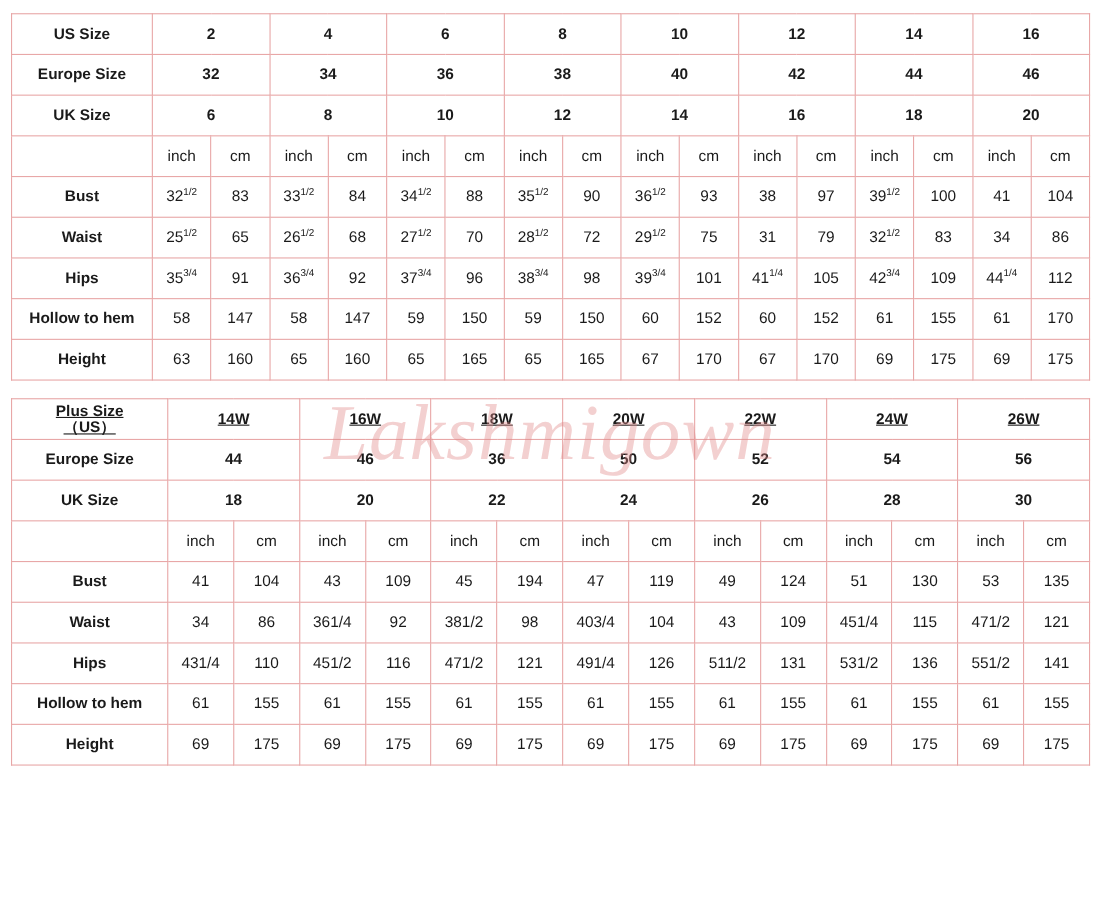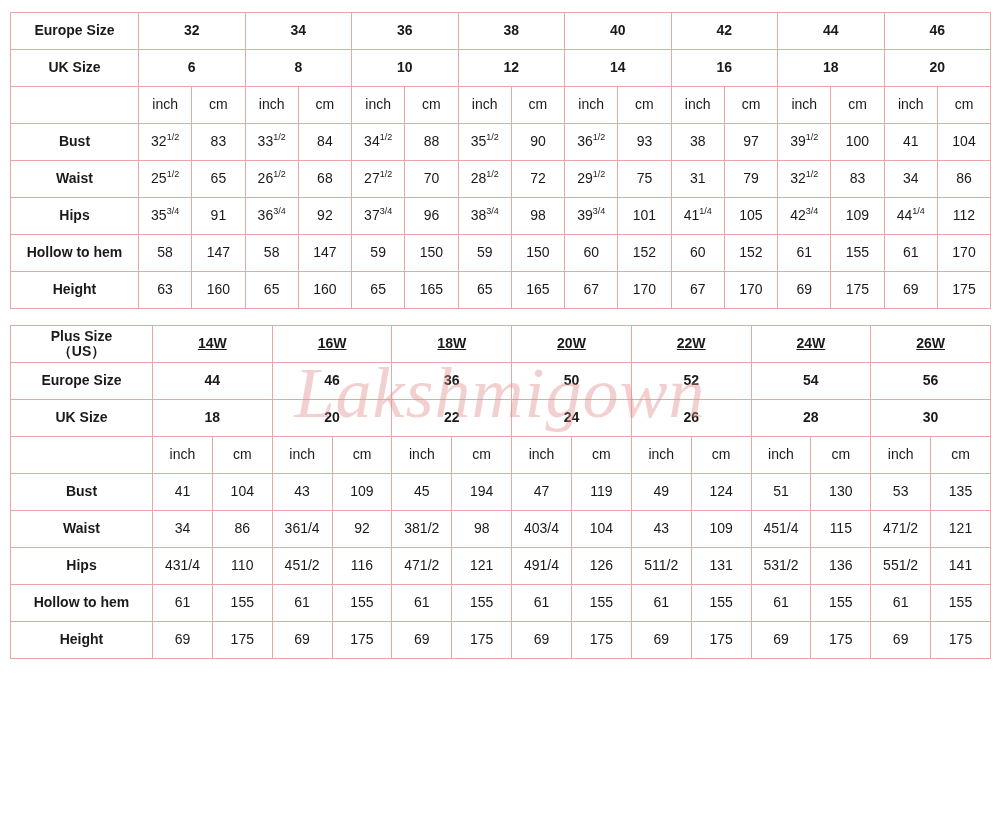--- a/index.html
+++ b/index.html
@@ -76,35 +76,47 @@
     vertical-align: super;
     line-height: 0;
   }
   .gap {
     height: 16px;
   }
   .twoline {
     font-weight: bold;
     font-size: 14.5px;
     line-height: 1.15;
+    text-decoration: underline;
   }
 </style>
 </head>
 <body>
 
 <div class="page">
 
   <div class="watermark">Lakshmigown</div>
 
   <table class="size-table" id="table-standard">
     <colgroup>
       <col style="width:128px">
       <col span="16" style="width:53.25px">
     </colgroup>
     <tbody>
+        <tr>
+          <td class="label sh-0">US Size</td>
+          <td class="hdr sh-3" colspan="2">2</td>
+          <td class="hdr sh-3" colspan="2">4</td>
+          <td class="hdr sh-3" colspan="2">6</td>
+          <td class="hdr sh-3" colspan="2">8</td>
+          <td class="hdr sh-3" colspan="2">10</td>
+          <td class="hdr sh-3" colspan="2">12</td>
+          <td class="hdr sh-3" colspan="2">14</td>
+          <td class="hdr sh-3" colspan="2">16</td>
+        </tr>
         <tr>
           <td class="label sh-0">Europe Size</td>
           <td class="hdr sh-1" colspan="2">32</td>
           <td class="hdr sh-1" colspan="2">34</td>
           <td class="hdr sh-1" colspan="2">36</td>
           <td class="hdr sh-1" colspan="2">38</td>
           <td class="hdr sh-1" colspan="2">40</td>
           <td class="hdr sh-1" colspan="2">42</td>
           <td class="hdr sh-1" colspan="2">44</td>
           <td class="hdr sh-1" colspan="2">46</td>

